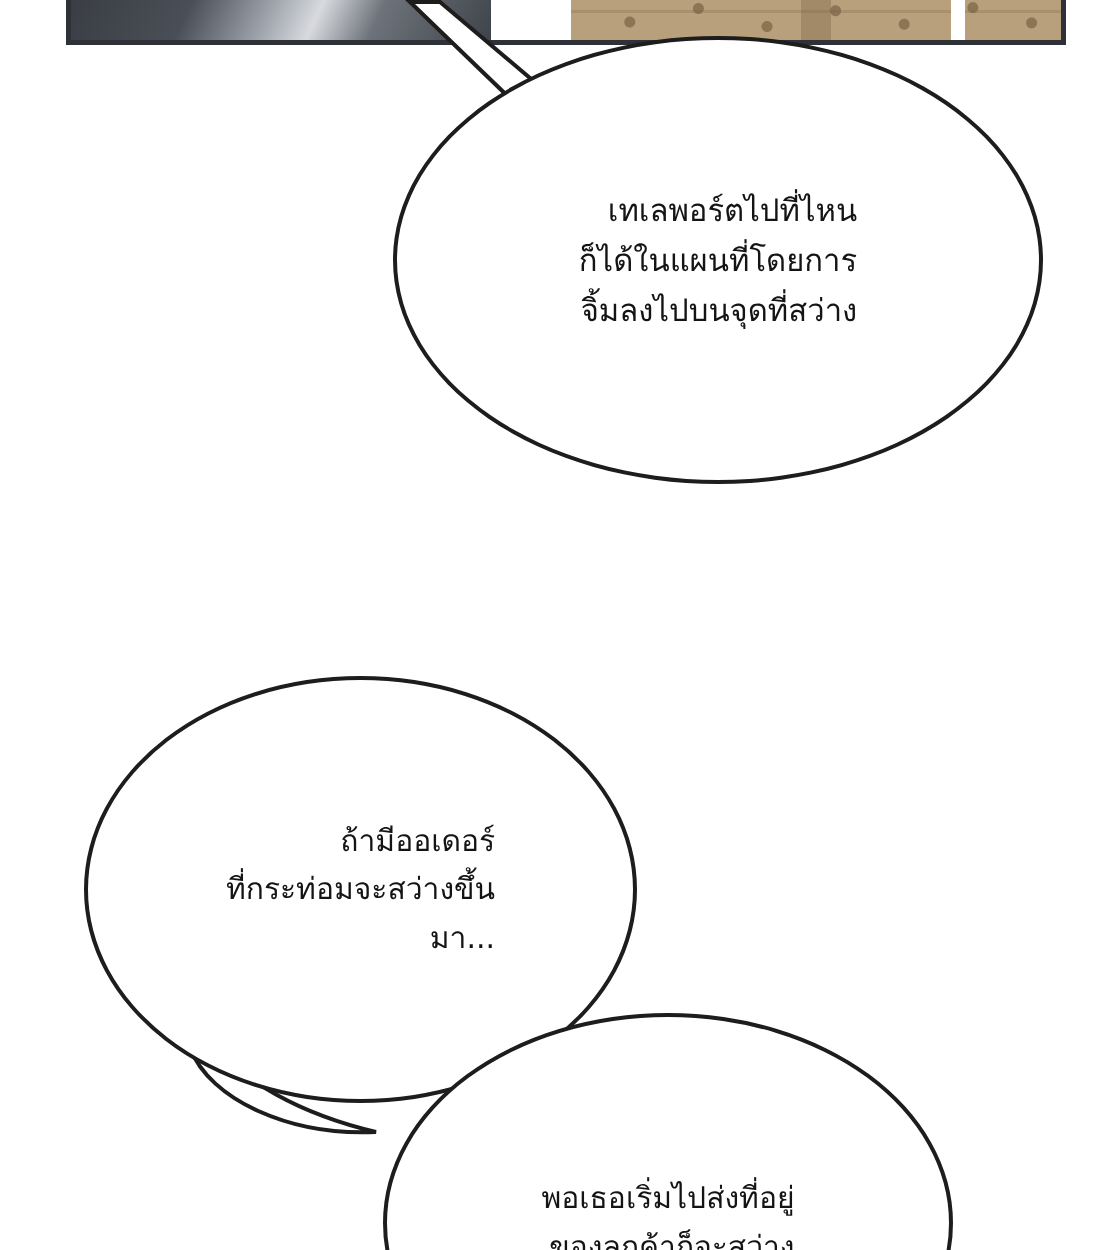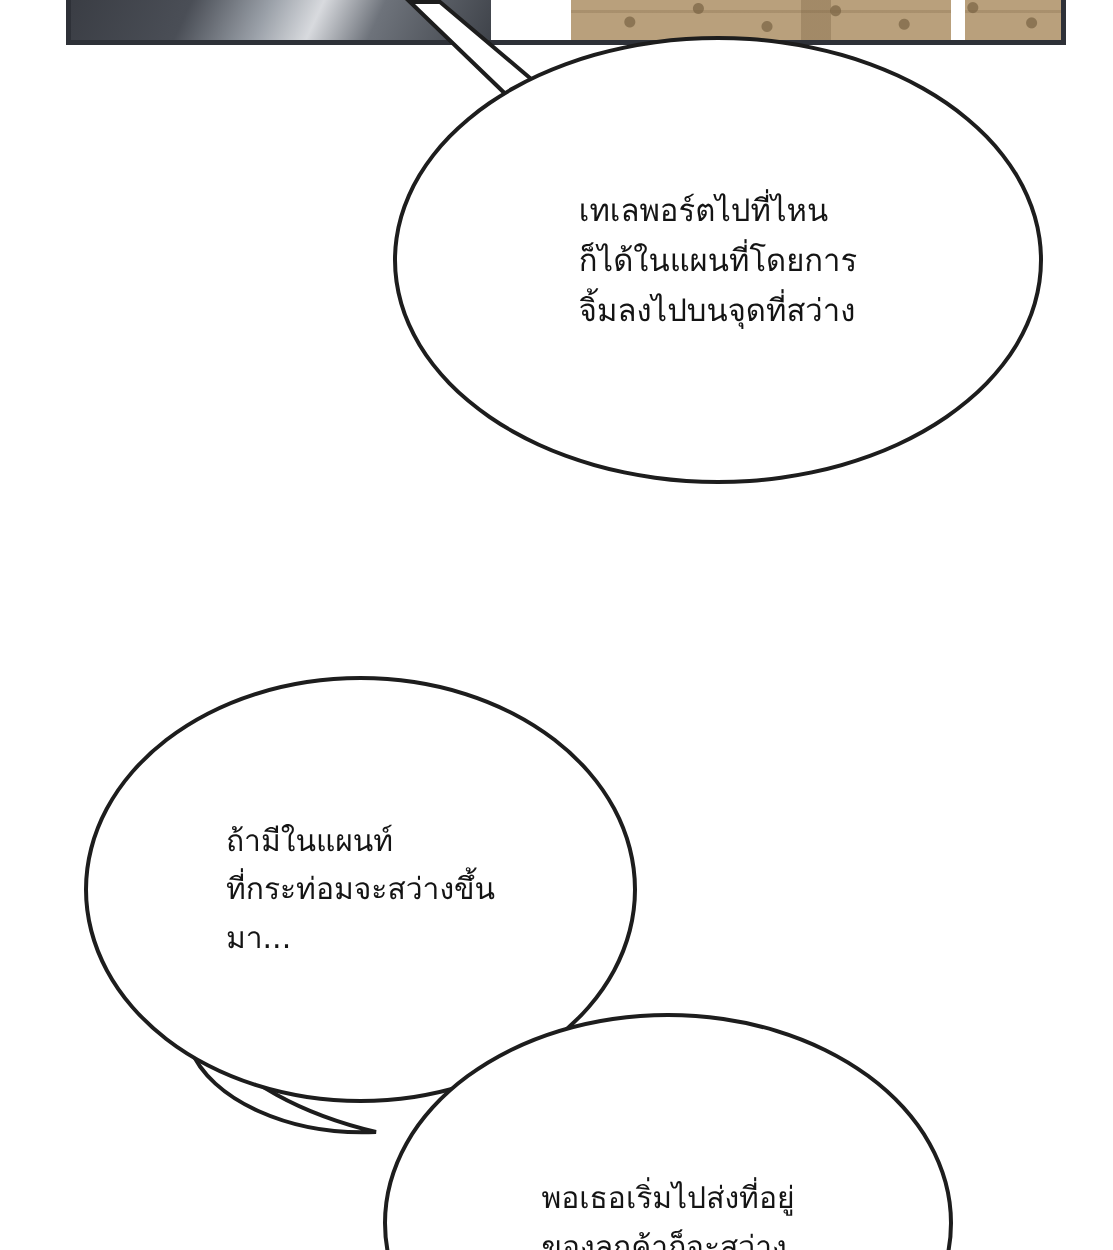--- a/index.html
+++ b/index.html
@@ -81,21 +81,21 @@
     background: #ffffff;
     border: 4px solid #1d1d1d;
     border-radius: 50%;
     box-sizing: border-box;
     display: flex;
     align-items: center;
     justify-content: center;
     z-index: 3;
   }
   .balloon-text {
-    text-align: left;
+    text-align: right;
     line-height: 1.62;
     font-size: 30px;
     color: #141414;
     padding: 0 28px;
     white-space: pre-line;
   }
 
   #balloon-1 {
     left: 393px;
     top: 36px;
@@ -149,21 +149,21 @@
 จิ้มลงไปบนจุดที่สว่าง</div>
 </div>
 
 <div class="tail" style="left:180px; top:1040px;">
   <svg width="230" height="110" viewBox="0 0 230 110">
     <path d="M10 8 C30 60 110 96 196 92 C120 74 60 40 36 4 Z" fill="#ffffff" stroke="#1d1d1d" stroke-width="4"></path>
   </svg>
 </div>
 
 <div class="balloon" id="balloon-2">
-  <div class="balloon-text">ถ้ามีในแผนท์
+  <div class="balloon-text">ถ้ามีออเดอร์
 ที่กระท่อมจะสว่างขึ้น
 มา...</div>
 </div>
 
 <div class="balloon" id="balloon-3">
   <div class="balloon-text">พอเธอเริ่มไปส่งที่อยู่
 ของลูกค้าก็จะสว่าง</div>
 </div>
 
 </body></html>

